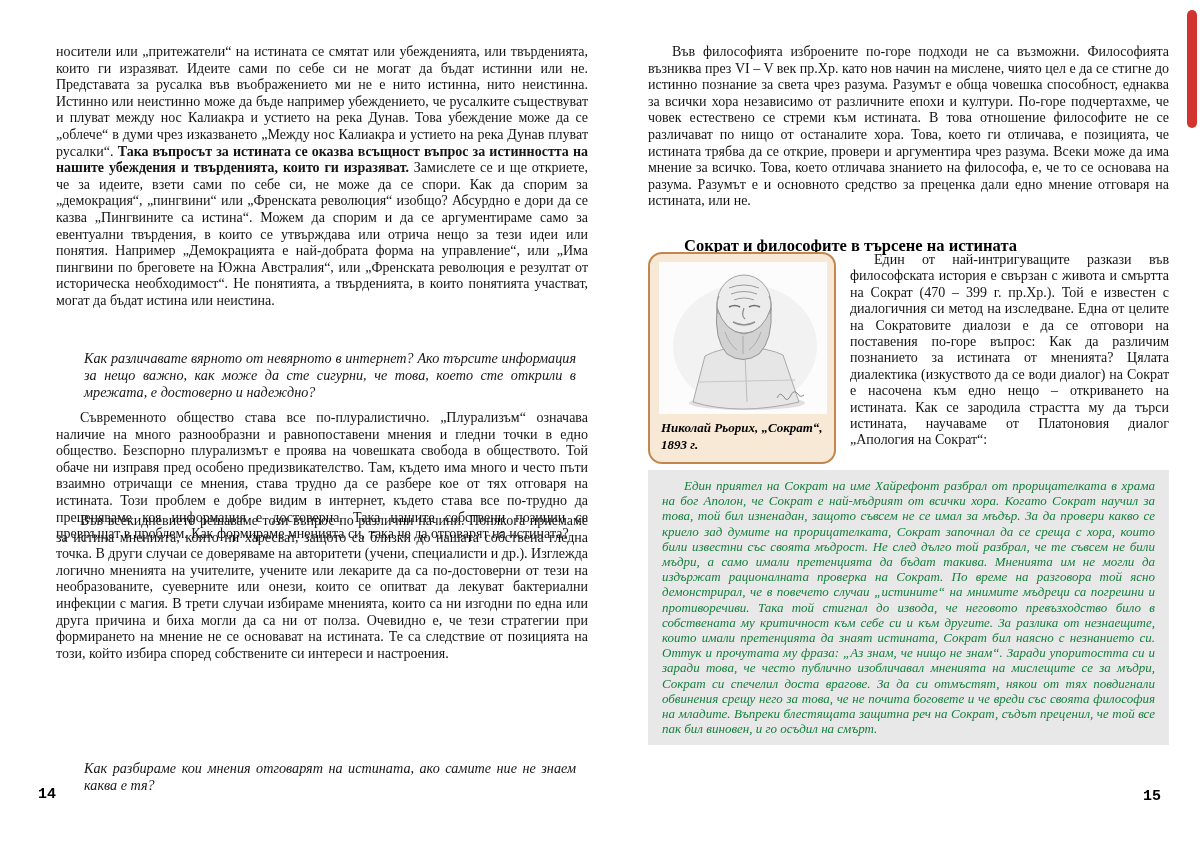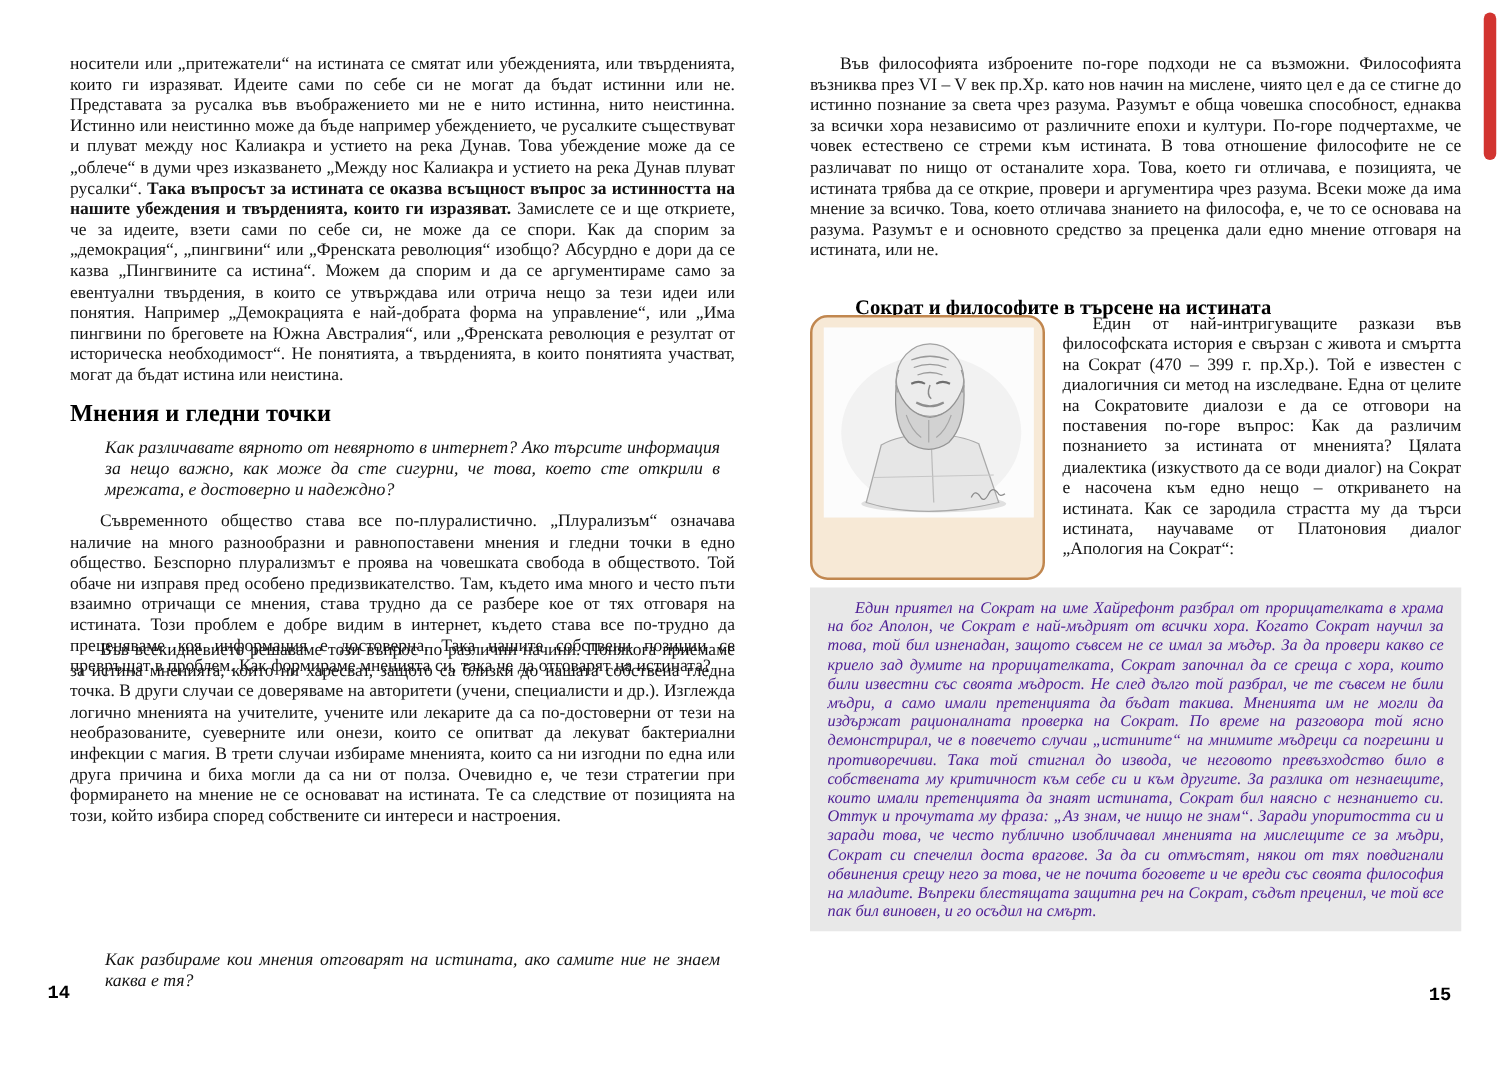--- a/index.html
+++ b/index.html
@@ -53,41 +53,40 @@
   .fig-caption{
     font-weight:bold;font-style:italic;font-size:13px;line-height:16.5px;
     margin:6px 2px 0 2px;color:#000;
   }
   .wrap-text{
     font-size:14px;line-height:16.4px;text-align:justify;margin:0;text-indent:24px;
   }
   .excerpt{
     background:#e8e8e8;
     font-style:italic;font-size:13px;line-height:15.2px;text-align:justify;
-    padding:8px 14px 9px 14px;margin:0;text-indent:22px;color:#4c1d95;
+    padding:8px 14px 9px 14px;margin:0;text-indent:22px;color:#15803d;
   }
   .pagenum{
     position:absolute;font-family:Liberation Mono, monospace;
     font-weight:bold;font-size:15px;color:#000;
   }
   #pn-left{left:38px;top:786px;}
   #pn-right{left:1143px;top:788px;}
   #scrollbar-thumb{
     position:absolute;left:1187px;top:10px;width:10px;height:118px;
     background:#d23430;border-radius:5px;
   }
 </style>
 </head>
 <body>
 
 <div class="page" id="left-page">
 
   <p class="body blk l-p1"><span>носители или „притежатели“ на истината се смятат или убежденията, или твърденията, които ги изразяват. Идеите сами по себе си не могат да бъдат истинни или не. Представата за русалка във въображението ми не е нито истинна, нито неистинна. Истинно или неистинно може да бъде например убеждението, че русалките съществуват и плуват между нос Калиакра и устието на река Дунав. Това убеждение може да се „облече“ в думи чрез изказването „Между нос Калиакра и устието на река Дунав плуват русалки“. </span><span class="bold">Така въпросът за истината се оказва всъщност въпрос за истинността на нашите убеждения и твърденията, които ги изразяват.</span><span> Замислете се и ще откриете, че за идеите, взети сами по себе си, не може да се спори. Как да спорим за „демокрация“, „пингвини“ или „Френската революция“ изобщо? Абсурдно е дори да се казва „Пингвините са истина“. Можем да спорим и да се аргументираме само за евентуални твърдения, в които се утвърждава или отрича нещо за тези идеи или понятия. Например „Демокрацията е най-добрата форма на управление“, или „Има пингвини по бреговете на Южна Австралия“, или „Френската революция е резултат от историческа необходимост“. Не понятията, а твърденията, в които понятията участват, могат да бъдат истина или неистина.</span></p>
 
-  <h2 class="sect blk l-h1">Мнения и гледни точки</h2>
 
   <p class="question blk l-q1">Как различавате вярното от невярното в интернет? Ако търсите информация за нещо важно, как може да сте сигурни, че това, което сте открили в мрежата, е достоверно и надеждно?</p>
 
   <p class="body indent blk l-p2">Съвременното общество става все по-плуралистично. „Плурализъм“ означава наличие на много разнообразни и равнопоставени мнения и гледни точки в едно общество. Безспорно плурализмът е проява на човешката свобода в обществото. Той обаче ни изправя пред особено предизвикателство. Там, където има много и често пъти взаимно отричащи се мнения, става трудно да се разбере кое от тях отговаря на истината. Този проблем е добре видим в интернет, където става все по-трудно да преценяваме коя информация е достоверна. Така нашите собствени позиции се превръщат в проблем. Как формираме мненията си, така че да отговарят на истината?</p>
 
   <p class="body indent blk l-p3">Във всекидневието решаваме този въпрос по различни начини. Понякога приемаме за истина мненията, които ни харесват, защото са близки до нашата собствена гледна точка. В други случаи се доверяваме на авторитети (учени, специалисти и др.). Изглежда логично мненията на учителите, учените или лекарите да са по-достоверни от тези на необразованите, суеверните или онези, които се опитват да лекуват бактериални инфекции с магия. В трети случаи избираме мненията, които са ни изгодни по една или друга причина и биха могли да са ни от полза. Очевидно е, че тези стратегии при формирането на мнение не се основават на истината. Те са следствие от позицията на този, който избира според собствените си интереси и настроения.</p>
 
 
   <p class="question blk l-q2">Как разбираме кои мнения отговарят на истината, ако самите ние не знаем каква е тя?</p>
 </div>
@@ -127,20 +126,21 @@
           <path d="M58 46 Q55 78 68 92 Q84 103 100 92 Q114 78 112 46 Q104 70 85 72 Q66 70 58 46 Z" fill="#d2d2d2" stroke="#949494" stroke-width="1"></path>
           <path d="M66 70 Q70 82 78 88 M102 70 Q98 82 90 88 M84 74 L84 92" stroke="#a6a6a6" stroke-width="0.9" fill="none"></path>
 
           <path d="M74 60 Q85 66 96 60" stroke="#8e8e8e" stroke-width="1.6" fill="none"></path>
 
           <path d="M60 34 Q56 44 59 52 M110 34 Q114 44 111 52" stroke="#9c9c9c" stroke-width="1" fill="none"></path>
 
           <path d="M118 136 q3 -7 7 -1 q3 6 7 -2 q3 -6 7 -1 q2 4 6 1" stroke="#8b8b8b" stroke-width="1" fill="none"></path>
         </svg>
       </div>
+      <div class="fig-caption">Николай Рьорих, „Сократ“, 1893 г.</div>
     </div>
     <p class="wrap-text">Един от най-интригуващите разкази във философската история е свързан с живота и смъртта на Сократ (470 – 399 г. пр.Хр.). Той е известен с диалогичния си метод на изследване. Една от целите на Сократовите диалози е да се отговори на поставения по-горе въпрос: Как да различим познанието за истината от мненията? Цялата диалектика (изкуството да се води диалог) на Сократ е насочена към едно нещо – откриването на истината. Как се зародила страстта му да търси истината, научаваме от Платоновия диалог „Апология на Сократ“:</p>
   </div>
 
   <p class="excerpt blk r-ex">Един приятел на Сократ на име Хайрефонт разбрал от прорицателката в храма на бог Аполон, че Сократ е най-мъдрият от всички хора. Когато Сократ научил за това, той бил изненадан, защото съвсем не се имал за мъдър. За да провери какво се криело зад думите на прорицателката, Сократ започнал да се среща с хора, които били известни със своята мъдрост. Не след дълго той разбрал, че те съвсем не били мъдри, а само имали претенцията да бъдат такива. Мненията им не могли да издържат рационалната проверка на Сократ. По време на разговора той ясно демонстрирал, че в повечето случаи „истините“ на мнимите мъдреци са погрешни и противоречиви. Така той стигнал до извода, че неговото превъзходство било в собствената му критичност към себе си и към другите. За разлика от незнаещите, които имали претенцията да знаят истината, Сократ бил наясно с незнанието си. Оттук и прочутата му фраза: „Аз знам, че нищо не знам“. Заради упоритостта си и заради това, че често публично изобличавал мненията на мислещите се за мъдри, Сократ си спечелил доста врагове. За да си отмъстят, някои от тях повдигнали обвинения срещу него за това, че не почита боговете и че вреди със своята философия на младите. Въпреки блестящата защитна реч на Сократ, съдът преценил, че той все пак бил виновен, и го осъдил на смърт.</p>
 </div>
 
 <div class="pagenum" id="pn-left">14</div>
 <div class="pagenum" id="pn-right">15</div>
 

